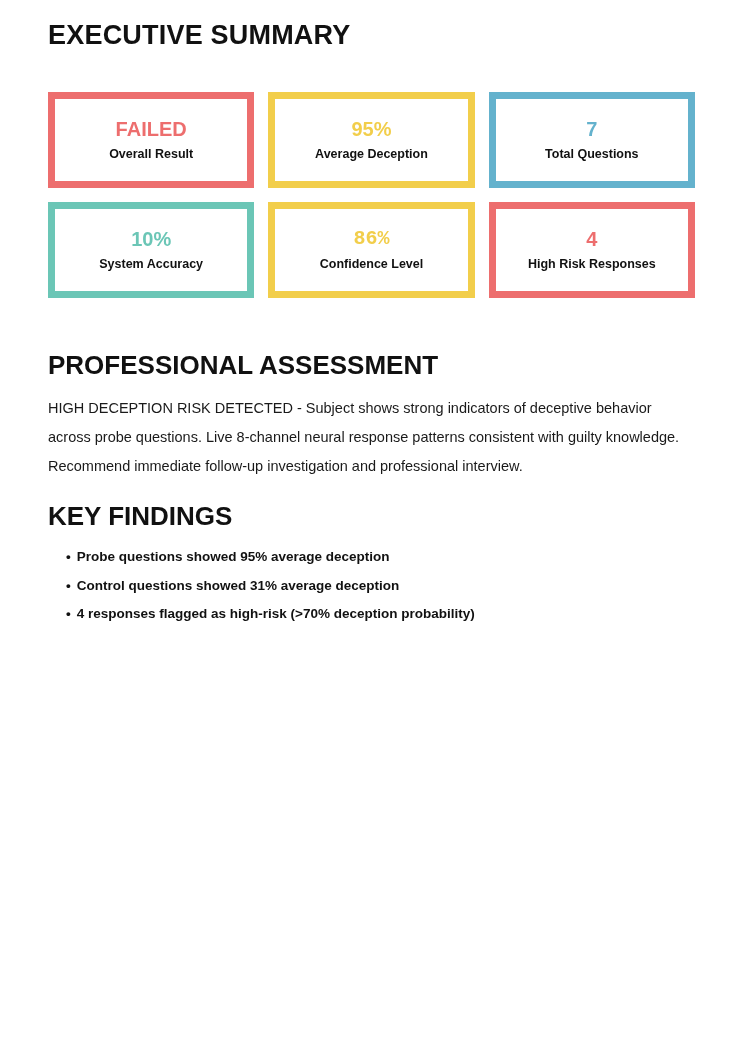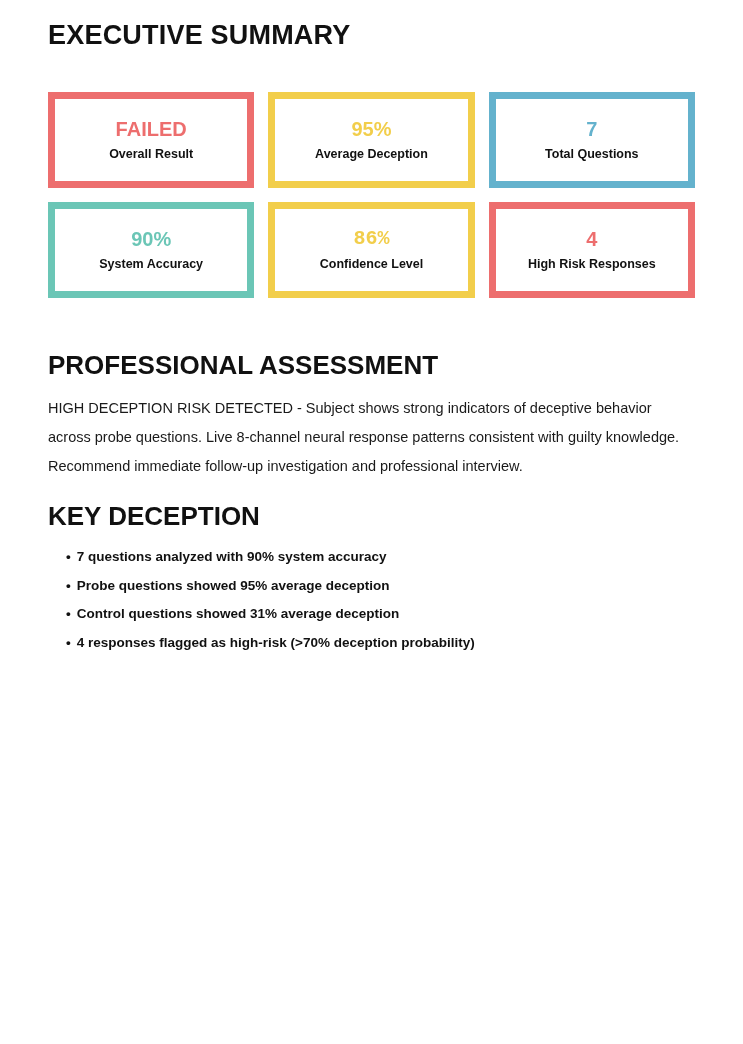--- a/index.html
+++ b/index.html
@@ -111,21 +111,21 @@
       <div class="stat-value" style="color: rgb(242, 206, 75);">95%</div>
       <div class="stat-label">Average Deception</div>
     </div>
 
     <div class="stat-card" style="border-color: rgb(100, 178, 205);">
       <div class="stat-value" style="color: rgb(100, 178, 205);">7</div>
       <div class="stat-label">Total Questions</div>
     </div>
 
     <div class="stat-card" style="border-color: rgb(107, 198, 182);">
-      <div class="stat-value" style="color: rgb(107, 198, 182);">90%</div>
+      <div class="stat-value" style="color: rgb(107, 198, 182);">10%</div>
       <div class="stat-label">System Accuracy</div>
     </div>
 
     <div class="stat-card" style="border-color: rgb(242, 206, 75);">
       <div class="stat-value" style="color: rgb(242, 206, 75); font-family: Liberation Mono, monospace;">86%</div>
       <div class="stat-label">Confidence Level</div>
     </div>
 
     <div class="stat-card" style="border-color: rgb(237, 110, 110);">
       <div class="stat-value" style="color: rgb(237, 110, 110);">4</div>
@@ -133,25 +133,22 @@
     </div>
 
   </div>
 
   <div class="section-assessment">
     <h2 class="section-heading">PROFESSIONAL ASSESSMENT</h2>
     <p class="assessment-body">HIGH DECEPTION RISK DETECTED - Subject shows strong indicators of deceptive behavior across probe questions. Live 8-channel neural response patterns consistent with guilty knowledge. Recommend immediate follow-up investigation and professional interview.</p>
   </div>
 
   <div class="section-findings">
-    <h2 class="section-heading">KEY DECEPTION</h2>
+    <h2 class="section-heading">KEY FINDINGS</h2>
     <ul class="findings-list">
-      <li>
-        <span class="bullet-marker">•</span><span>7 questions analyzed with 90% system accuracy</span>
-      </li>
       <li>
         <span class="bullet-marker">•</span><span>Probe questions showed 95% average deception</span>
       </li>
       <li>
         <span class="bullet-marker">•</span><span>Control questions showed 31% average deception</span>
       </li>
       <li>
         <span class="bullet-marker">•</span><span>4 responses flagged as high-risk (&gt;70% deception probability)</span>
       </li>
     </ul>

